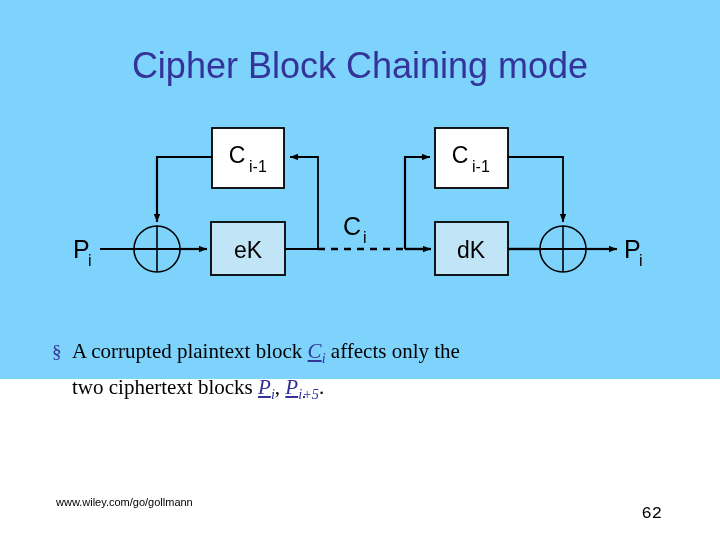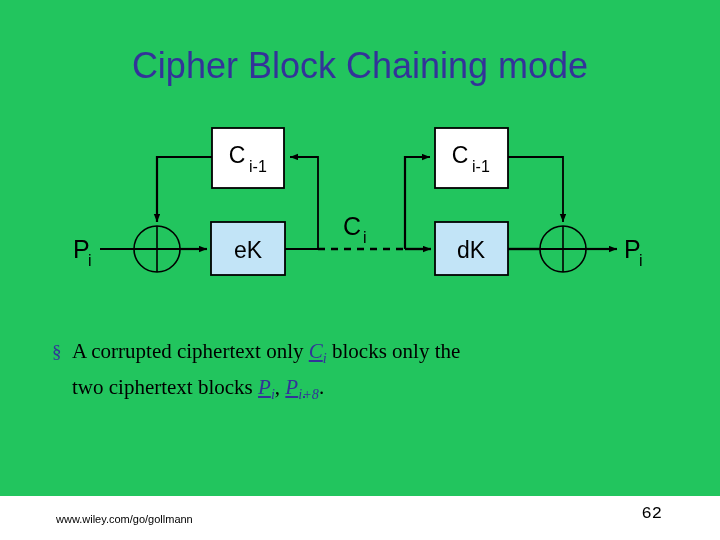--- a/index.html
+++ b/index.html
@@ -12,22 +12,22 @@
     background: #ffffff;
     font-family: "Liberation Sans", sans-serif;
     overflow: hidden;
     position: relative;
   }
 
   #slide {
     position: absolute;
     left: 0; top: 0;
     width: 720px;
-    height: 496px;
-    background: #22c55e;
+    height: 379px;
+    background: #7dd3fc;
   }
 
   
   #slide-title {
     position: absolute;
     left: 0;
     top: 45px;
     width: 720px;
     text-align: center;
     font-family: "Liberation Sans", sans-serif;
@@ -116,21 +116,20 @@
     width: 720px;
     height: 22px;
   }
   #footer-url {
     position: absolute;
     left: 56px;
     top: 0;
     font-family: "Liberation Sans", sans-serif;
     font-size: 11px;
     color: #000000;
-    margin-top: 17px;
   }
   #footer-page {
     position: absolute;
     right: 58px;
     top: 8px;
     font-family: Liberation Mono, monospace;
     font-size: 17px;
     color: #000000;
   }
 </style>
@@ -200,21 +199,21 @@
 
       <text x="624" y="148" class="io-label" text-anchor="start">P</text>
       <text x="639" y="156" class="io-sub" text-anchor="start">i</text>
 
     </svg>
   </div>
 
   <div id="body-block">
     <div class="bullet-row">
       <span class="bullet-mark">§</span>
-      <span class="bullet-text"><span>A corrupted ciphertext only </span><span class="mathvar"><span>C</span><sub>i</sub></span><span> blocks only the</span><br><span>two ciphertext blocks </span><span class="mathvar"><span>P</span><sub>i</sub></span><span>, </span><span class="mathvar"><span>P</span><sub>i+8</sub></span><span>.</span></span>
+      <span class="bullet-text"><span>A corrupted plaintext block </span><span class="mathvar"><span>C</span><sub>i</sub></span><span> affects only the</span><br><span>two ciphertext blocks </span><span class="mathvar"><span>P</span><sub>i</sub></span><span>, </span><span class="mathvar"><span>P</span><sub>i+5</sub></span><span>.</span></span>
     </div>
   </div>
 
   <div id="footer">
     <div id="footer-url">www.wiley.com/go/gollmann</div>
     <div id="footer-page">62</div>
   </div>
 
 </div>
 

